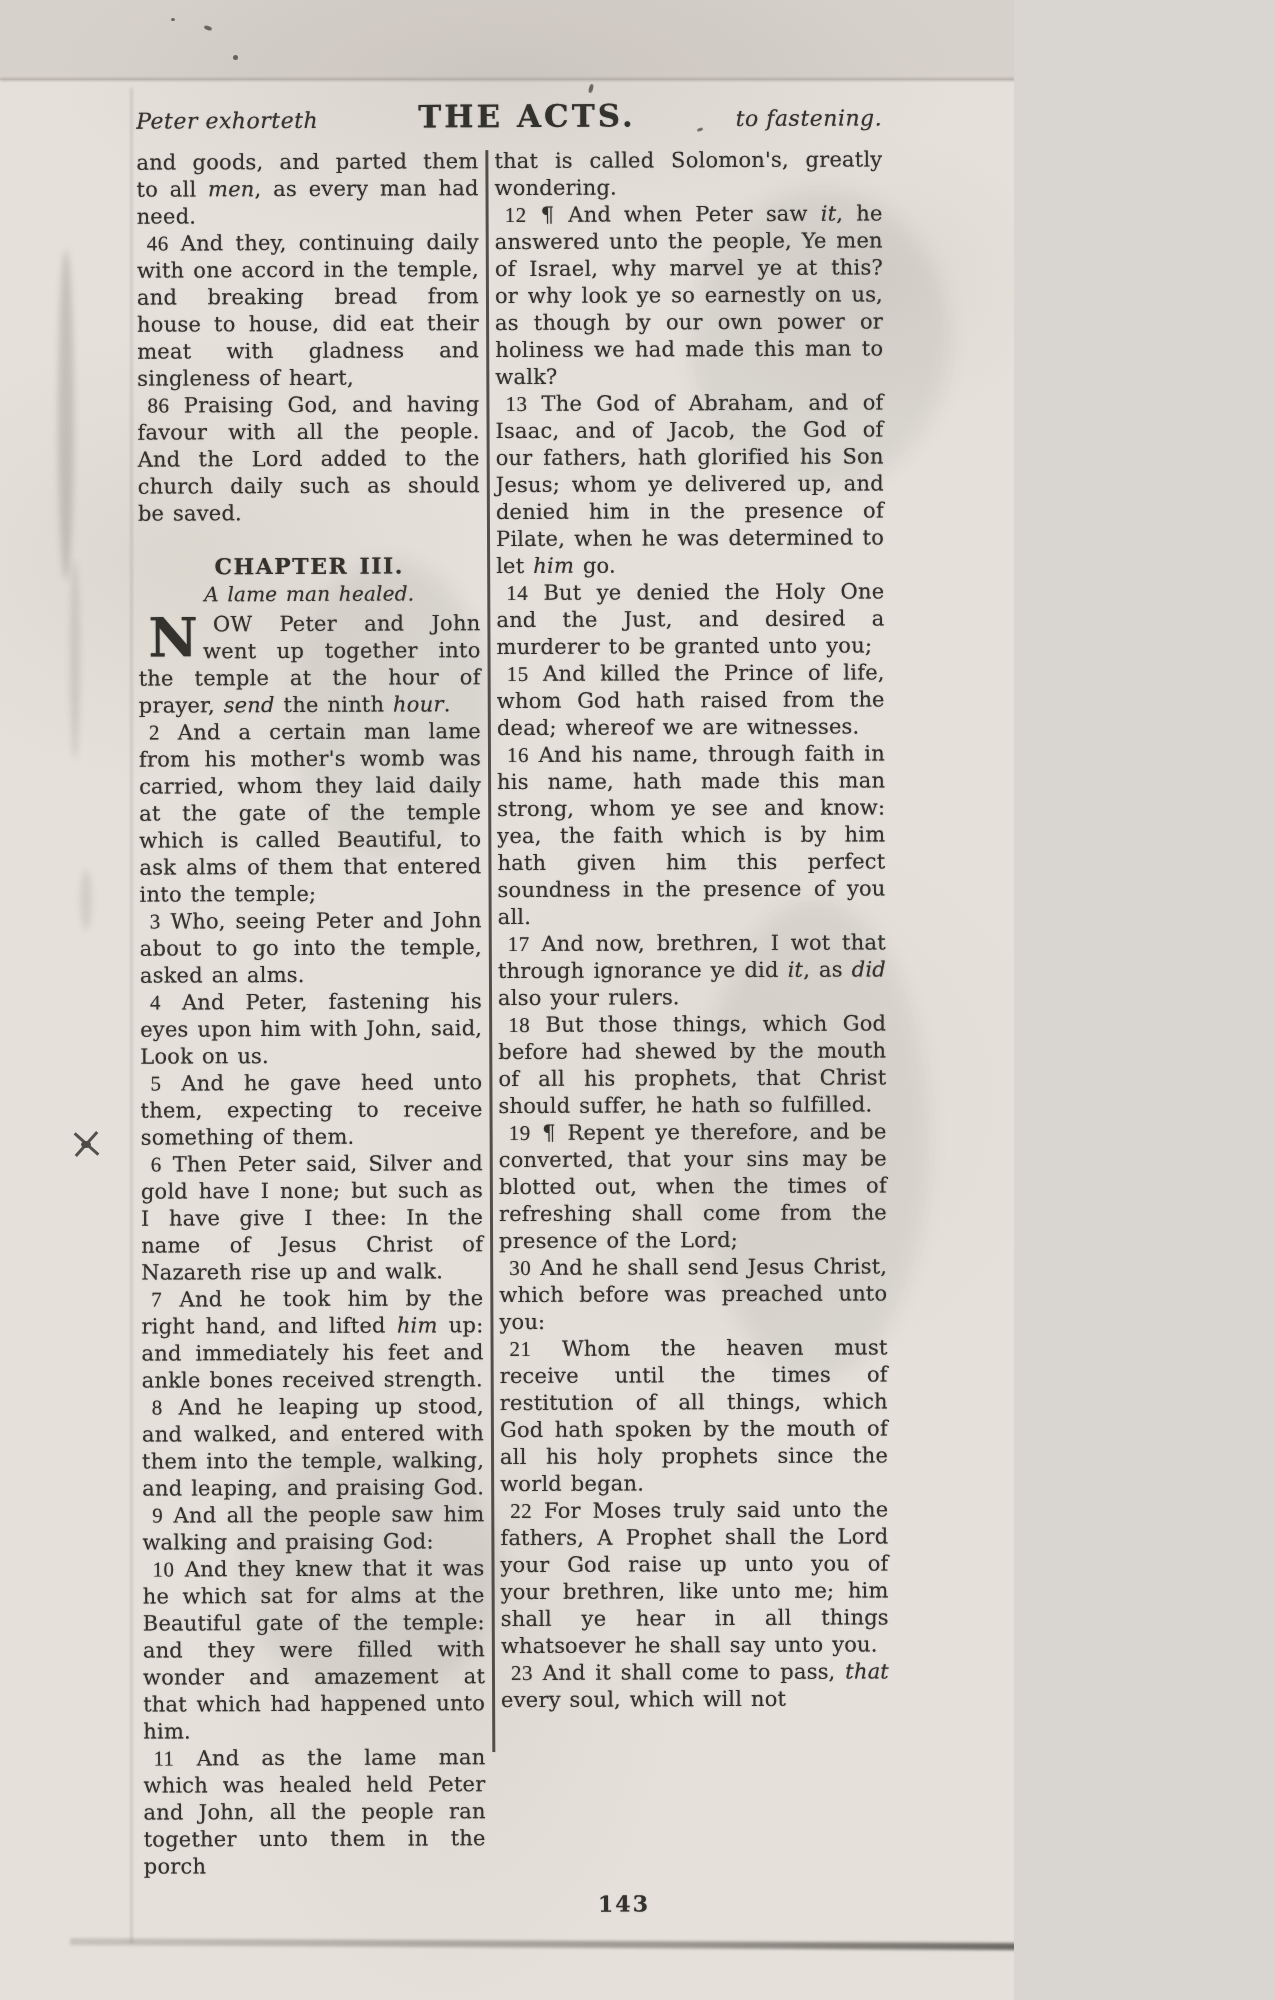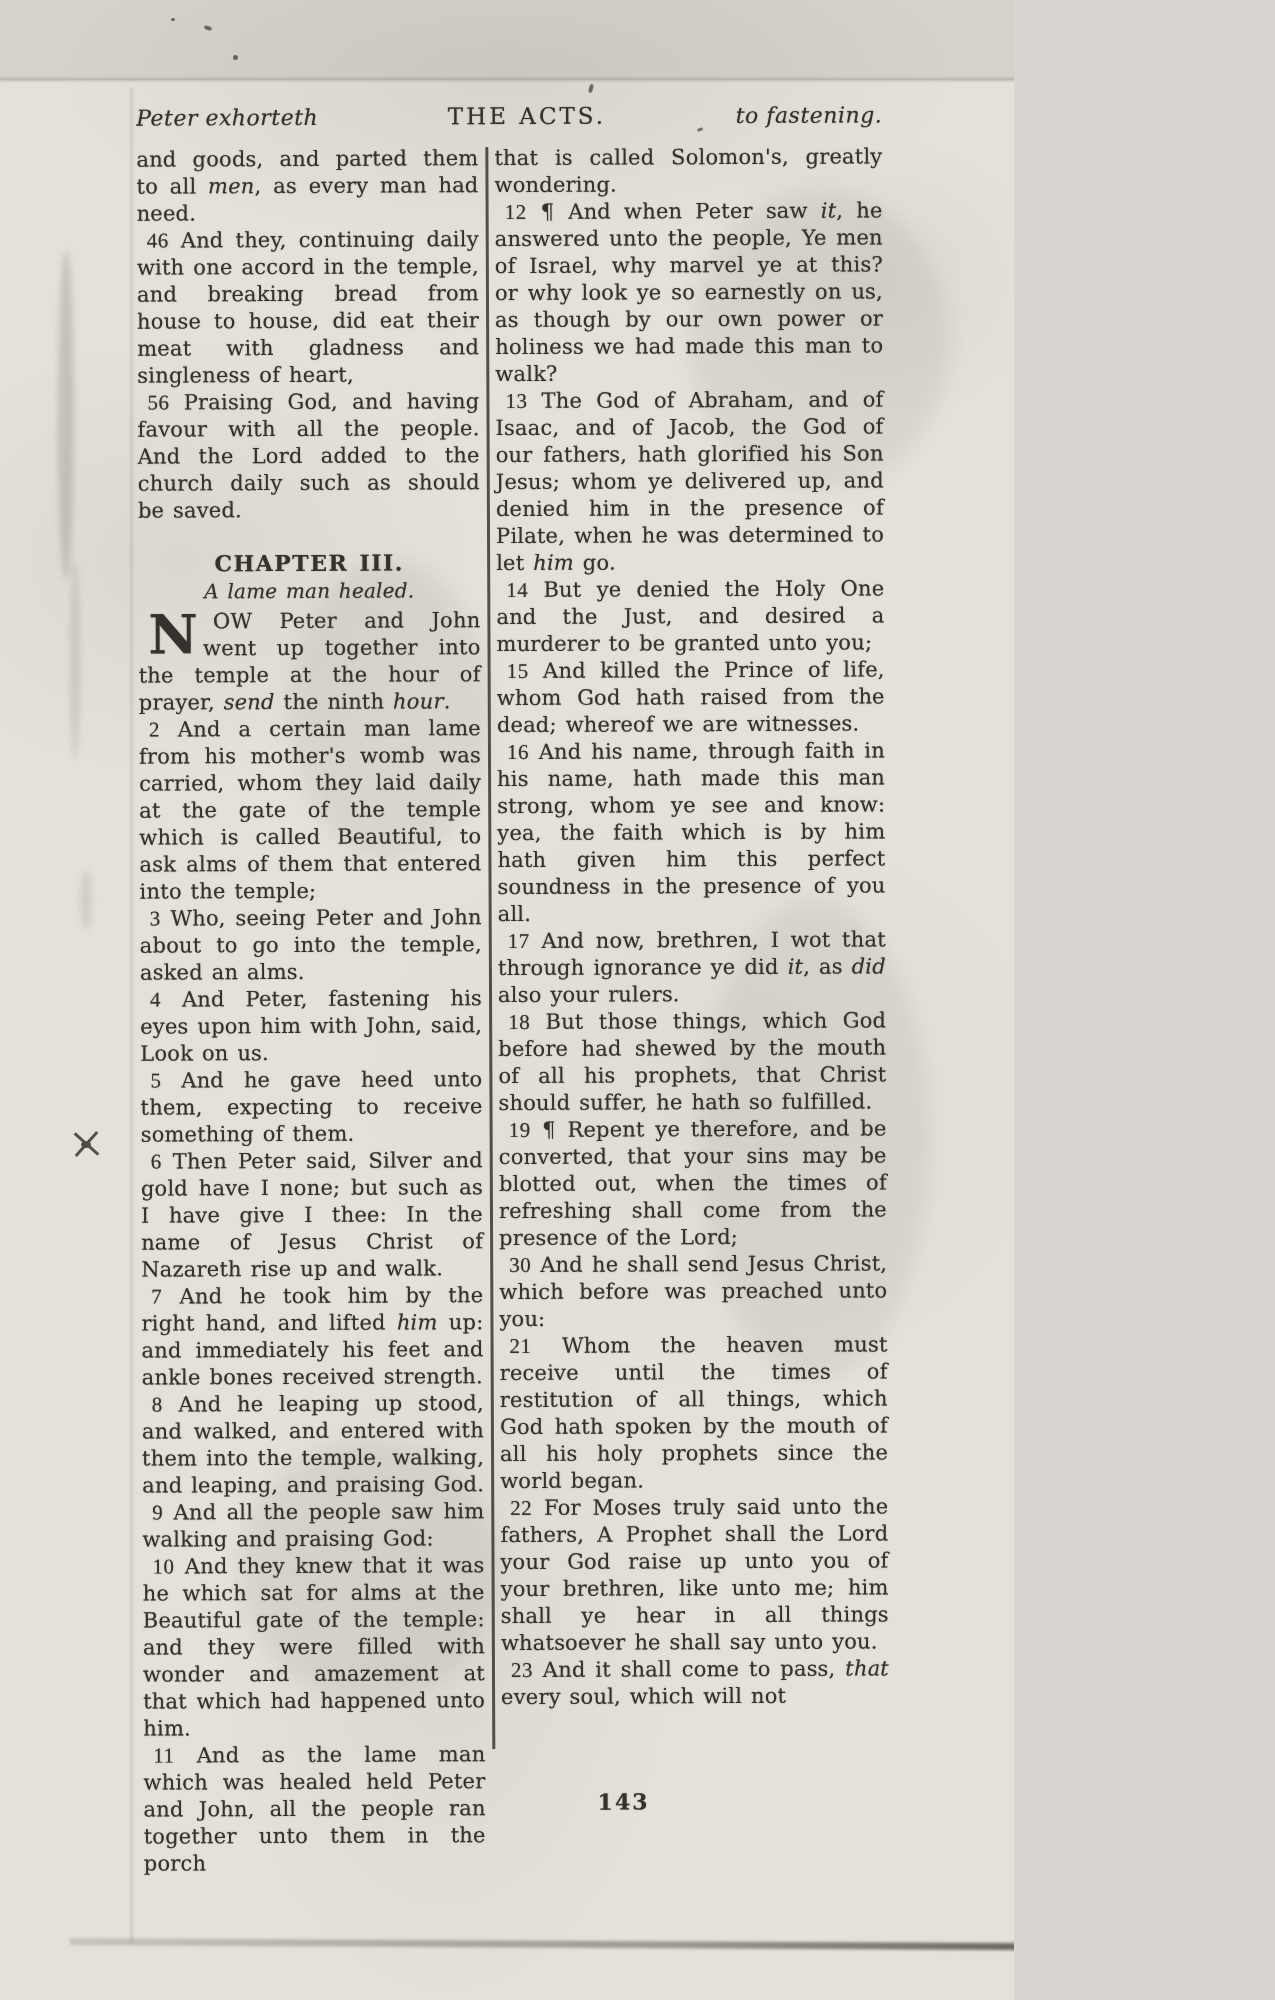--- a/index.html
+++ b/index.html
@@ -57,38 +57,38 @@
   
   #content{
     position:absolute;left:140px;top:103px;width:746px;
     transform:rotate(-.25deg);
     color:#34322d;
     text-shadow:0 0 1.2px rgba(42,40,35,.55);
   }
   .running-head{display:flex;justify-content:space-between;align-items:baseline;
     font-size:22px;line-height:26px;}
   .rh-left,.rh-right{font-style:italic;letter-spacing:.5px;}
-  .rh-center{font-weight:normal;letter-spacing:3px;font-size:23px;}
+  .rh-center{font-weight:bold;letter-spacing:3px;font-size:31px;}
   .columns{display:flex;margin-top:15px;}
   .col{font-size:21px;line-height:27px;text-align:justify;word-spacing:2px;letter-spacing:.2px;}
   .col-left{width:342px;}
   .col-right{width:388px;}
   .divider{width:3px;height:1602px;margin:2px 6px 0 7px;
     background:rgba(50,48,44,.82);filter:blur(.7px);}
   .v{margin:0;text-indent:10px;}
   .v.cont{text-indent:0;}
   .vnum{letter-spacing:.5px;font-family:Liberation Serif, serif;}
   .pilcrow{padding:0 1px;}
   .chapter-heading{margin:26px 0 0 0;text-align:center;text-indent:0;
     font-weight:bold;font-size:22px;letter-spacing:1.5px;}
   .chapter-subtitle{margin:1px 0 3px 0;text-align:center;text-indent:0;
     font-style:italic;font-size:20px;}
   .dropcap{float:left;font-size:54px;line-height:44px;font-weight:600;
     margin:4px 5px 0 0;}
-  .page-number{position:absolute;left:420px;top:1686px;width:120px;
+  .page-number{position:absolute;left:420px;top:1788px;width:120px;
     text-align:center;font-weight:bold;font-size:22px;letter-spacing:2px;}
 </style>
 </head>
 <body>
 
 <div id="photo">
 
   <div class="sheet-top-edge"></div>
   <div class="page-edge-right"></div>
   <div class="page-edge-bottom"></div>
@@ -117,21 +117,21 @@
   <div id="content">
     <div class="running-head">
       <span class="rh-left">Peter exhorteth</span>
       <span class="rh-center">THE ACTS.</span>
       <span class="rh-right">to fastening.</span>
     </div>
     <div class="columns">
       <div class="col col-left">
           <p class="v cont">and goods, and parted them to all <i>men</i>, as every man had need.</p>
           <p class="v"><span class="vnum">46</span> And they, continuing daily with one accord in the temple, and breaking bread from house to house, did eat their meat with gladness and singleness of heart,</p>
-          <p class="v"><span class="vnum">56</span> Praising God, and having favour with all the people. And the Lord added to the church daily such as should be saved.</p>
+          <p class="v"><span class="vnum">86</span> Praising God, and having favour with all the people. And the Lord added to the church daily such as should be saved.</p>
           <p class="chapter-heading">CHAPTER III.</p>
           <p class="chapter-subtitle">A lame man healed.</p>
           <p class="v"><span class="dropcap">N</span>OW Peter and John went up together into the temple at the hour of prayer, <i>send</i> the ninth <i>hour</i>.</p>
           <p class="v"><span class="vnum">2</span> And a certain man lame from his mother's womb was carried, whom they laid daily at the gate of the temple which is called Beautiful, to ask alms of them that entered into the temple;</p>
           <p class="v"><span class="vnum">3</span> Who, seeing Peter and John about to go into the temple, asked an alms.</p>
           <p class="v"><span class="vnum">4</span> And Peter, fastening his eyes upon him with John, said, Look on us.</p>
           <p class="v"><span class="vnum">5</span> And he gave heed unto them, expecting to receive something of them.</p>
           <p class="v"><span class="vnum">6</span> Then Peter said, Silver and gold have I none; but such as I have give I thee: In the name of Jesus Christ of Nazareth rise up and walk.</p>
           <p class="v"><span class="vnum">7</span> And he took him by the right hand, and lifted <i>him</i> up: and immediately his feet and ankle bones received strength.</p>
           <p class="v"><span class="vnum">8</span> And he leaping up stood, and walked, and entered with them into the temple, walking, and leaping, and praising God.</p>

